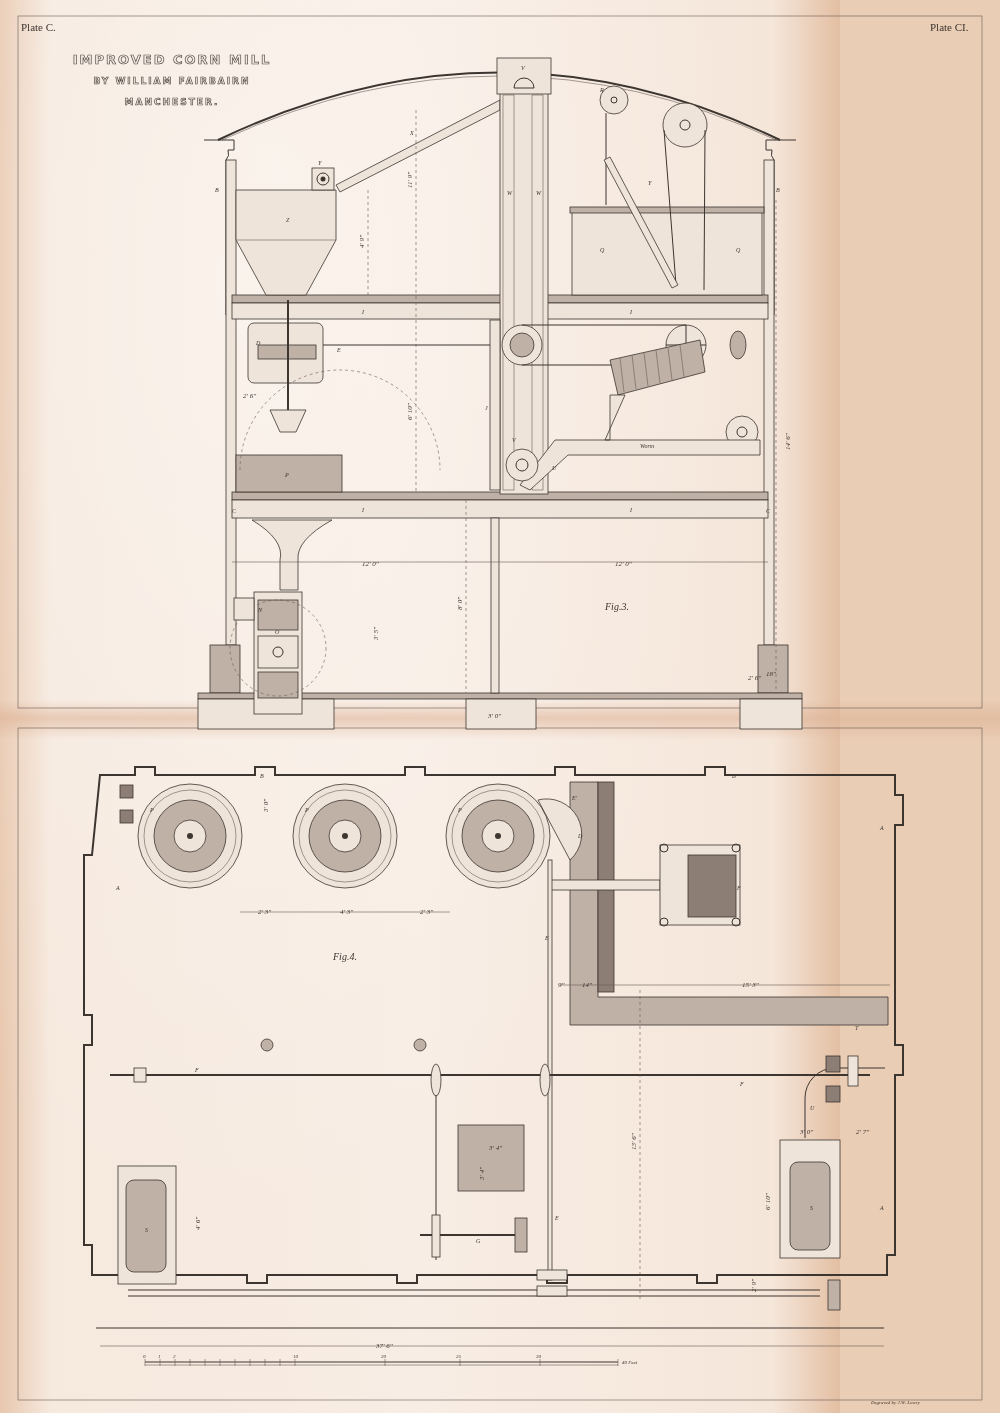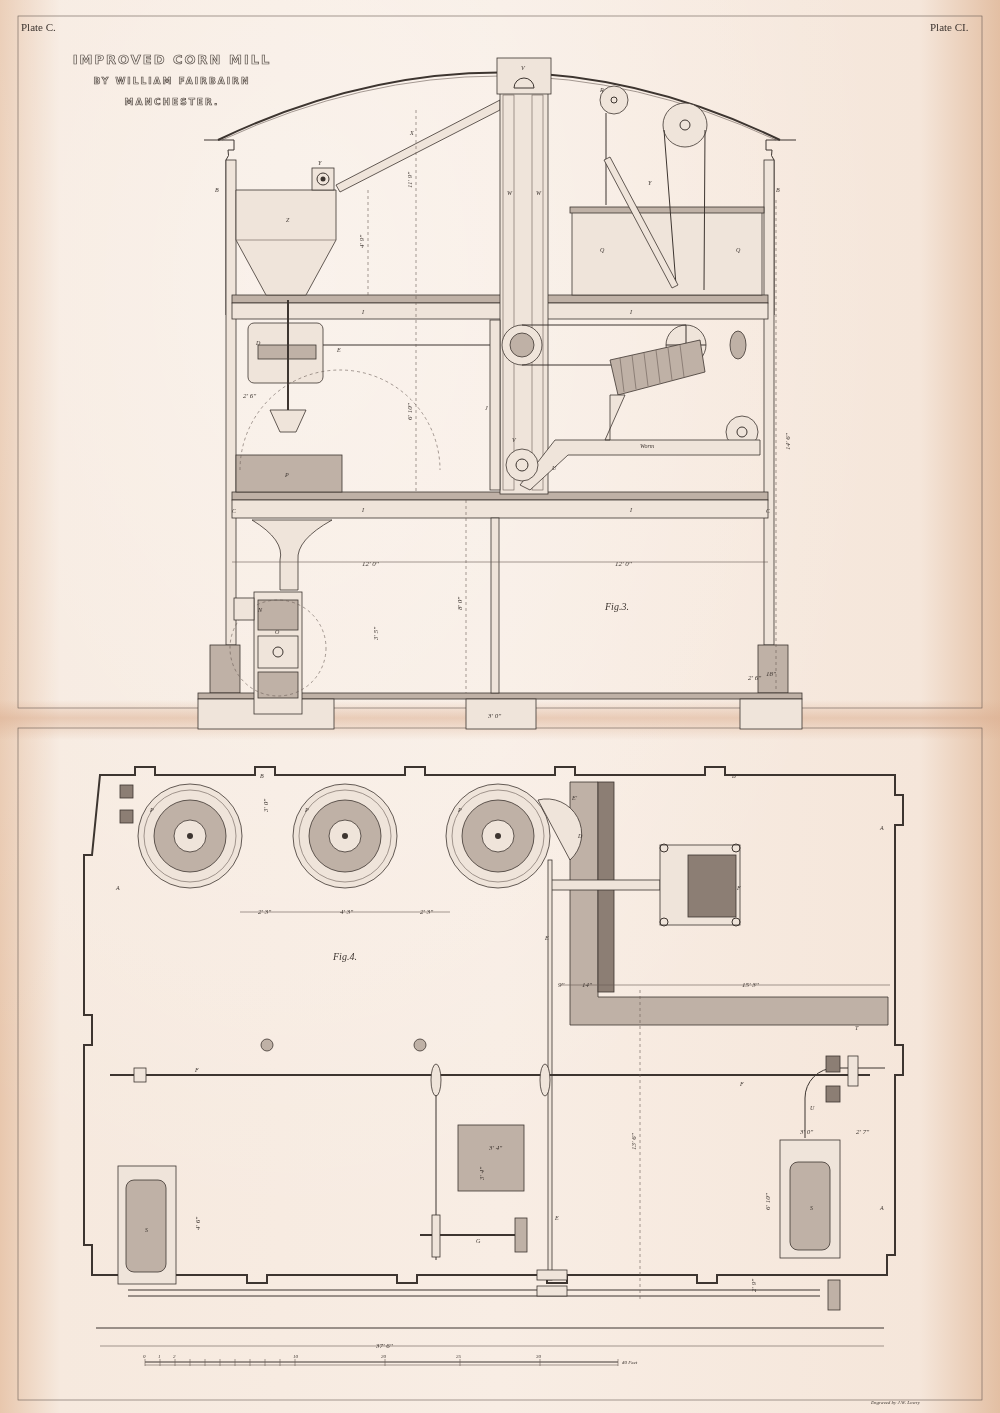--- a/index.html
+++ b/index.html
@@ -1,17 +1,17 @@
 <!DOCTYPE html>
 <html><head>
 <meta charset="utf-8">
 <style>
   html,body{margin:0;padding:0;}
   body{width:1000px;height:1413px;overflow:hidden;background:#e9cdb4;font-family:"Liberation Serif",serif;}
-  #page{position:relative;width:1000px;height:1413px;
+  #page{position:relative;width:840px;height:1413px;
     background:
       radial-gradient(ellipse at 30% 20%, rgba(255,255,255,0.35), rgba(255,255,255,0) 60%),
       linear-gradient(90deg,#e8c7ad 0%,#f6e9de 6%,#f8ede4 50%,#f5e6da 92%,#e3bfa3 100%);}
   #fold{position:absolute;left:0;top:700px;width:1000px;height:40px;
     background:linear-gradient(180deg,rgba(220,175,145,0) 0%,rgba(220,175,145,0.55) 45%,rgba(220,175,145,0) 100%);}
   svg{position:absolute;left:0;top:0;}
   .ln{stroke:#3d3530;fill:none;stroke-width:1;}
   .ln2{stroke:#3d3530;fill:none;stroke-width:2;}
   .thin{stroke:#6a5d55;fill:none;stroke-width:0.6;}
   .dash{stroke:#6a5d55;fill:none;stroke-width:0.6;stroke-dasharray:3 3;}

